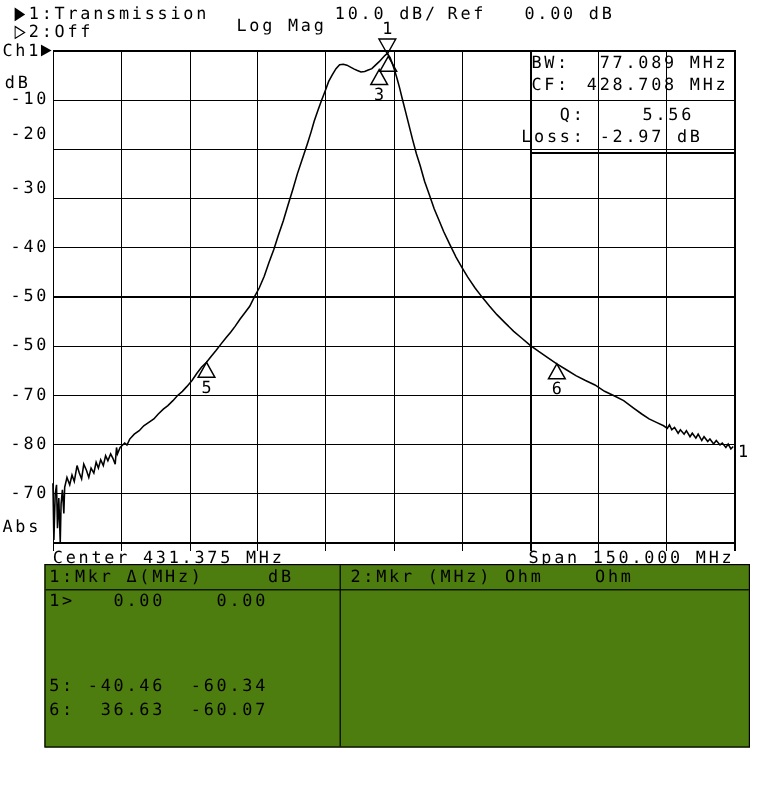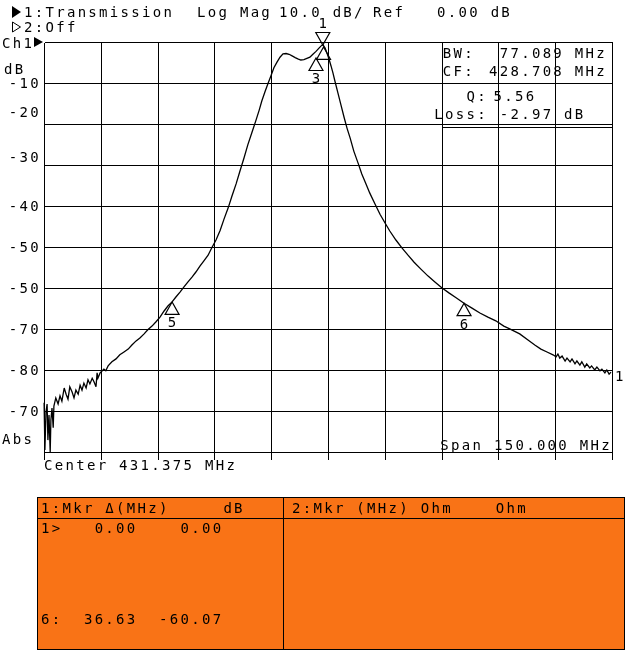--- a/index.html
+++ b/index.html
@@ -1,21 +1,21 @@
 <!DOCTYPE html>
 <html><head>
 <meta charset="utf-8">
 <style>
   html,body{margin:0;padding:0;background:#888;}
   .screen{position:relative;width:640px;height:659px;background:#ffffff;color:#000;overflow:hidden;
           font-family:"DejaVu Sans Mono",monospace;}
   .t{position:absolute;font-size:14px;line-height:14px;letter-spacing:2.3px;white-space:pre;color:#000;text-align:center;}
   .r{text-align:right;}
   .icon{position:absolute;}
-  .mkr-table{position:absolute;left:37px;top:497px;width:586px;height:151px;border:1px solid #000;background:#f97316;}
+  .mkr-table{position:absolute;left:37px;top:470px;width:586px;height:151px;border:1px solid #000;background:#4d7c0f;}
   .mkr-head-line{position:absolute;left:0;top:0;width:100%;height:20px;border-bottom:1px solid #000;}
   .mkr-divider{position:absolute;left:245px;top:0;width:1px;height:100%;background:#000;}
   svg{position:absolute;left:0;top:0;}
 </style>
 </head>
 <body>
 
 <div class="screen">
 
   <svg id="plot" width="640" height="659" viewBox="0 0 640 659">
@@ -73,21 +73,21 @@
       </g>
       <text x="614.9586666666668" y="381.05" font-size="14" font-family="&quot;DejaVu Sans Mono&quot;,monospace" fill="#000">1</text>
     </svg>
 
   <span class="icon" style="left:12px;top:6px">
     <svg width="10" height="12">
         <polygon points="0,0 0,12 9,6" fill="#000"></polygon>
       </svg>
   </span>
   <span class="t" style="left:24px;top:5px">1:Transmission</span>
-  <span class="t" style="left:197px;top:5px">Log Mag</span>
+  <span class="t" style="left:197px;top:15px">Log Mag</span>
   <span class="t" style="left:279px;top:5px">10.0 dB/</span>
   <span class="t" style="left:373px;top:5px">Ref</span>
   <span class="t" style="left:437px;top:5px">0.00 dB</span>
 
   <span class="icon" style="left:12px;top:21px">
     <svg width="10" height="12">
         <polygon points="0.5,1 0.5,11 8.5,6" fill="none" stroke="#000"></polygon>
       </svg>
   </span>
   <span class="t" style="left:24px;top:20px">2:Off</span>
@@ -106,33 +106,34 @@
   <span class="t r" style="left:6px;top:199px;width:35px">-40</span>
   <span class="t r" style="left:6px;top:240px;width:35px">-50</span>
   <span class="t r" style="left:6px;top:281px;width:35px">-50</span>
   <span class="t r" style="left:6px;top:322px;width:35px">-70</span>
   <span class="t r" style="left:6px;top:363px;width:35px">-80</span>
   <span class="t r" style="left:6px;top:404px;width:35px">-70</span>
 
   <span class="t" style="left:2px;top:432px">Abs</span>
 
   <span class="t" style="left:44px;top:458px">Center 431.375 MHz</span>
-  <span class="t r" style="left:400px;top:438px;width:212px">Span 150.000 MHz</span>
+  <span class="t r" style="left:400px;top:458px;width:212px">Span 150.000 MHz</span>
 
   <span class="t r" style="left:433px;top:46px;width:42px">BW:</span>
   <span class="t" style="left:489px;top:46px"> 77.089 MHz</span>
   <span class="t r" style="left:433px;top:64px;width:42px">CF:</span>
   <span class="t" style="left:489px;top:64px">428.708 MHz</span>
   <span class="t r" style="left:433px;top:89px;width:55px">Q:</span>
-  <span class="t" style="left:472px;top:89px">  5.56</span>
+  <span class="t" style="left:514px;top:89px">  5.56</span>
   <span class="t r" style="left:423px;top:107px;width:65px">Loss:</span>
   <span class="t" style="left:489px;top:107px"> -2.97 dB</span>
 
   <div class="mkr-table">
     <div class="mkr-head-line"></div>
     <div class="mkr-divider"></div>
     <span class="t" style="left:3px;top:3px">1:Mkr Δ(MHz)     dB</span>
     <span class="t" style="left:254px;top:3px">2:Mkr (MHz) Ohm    Ohm</span>
     <span class="t" style="left:3px;top:23px">1&gt;   0.00    0.00</span>
+    <span class="t" style="left:3px;top:94px">5: -40.46  -60.34</span>
     <span class="t" style="left:3px;top:114px">6:  36.63  -60.07</span>
   </div>
 
 </div>
 
 </body></html>

